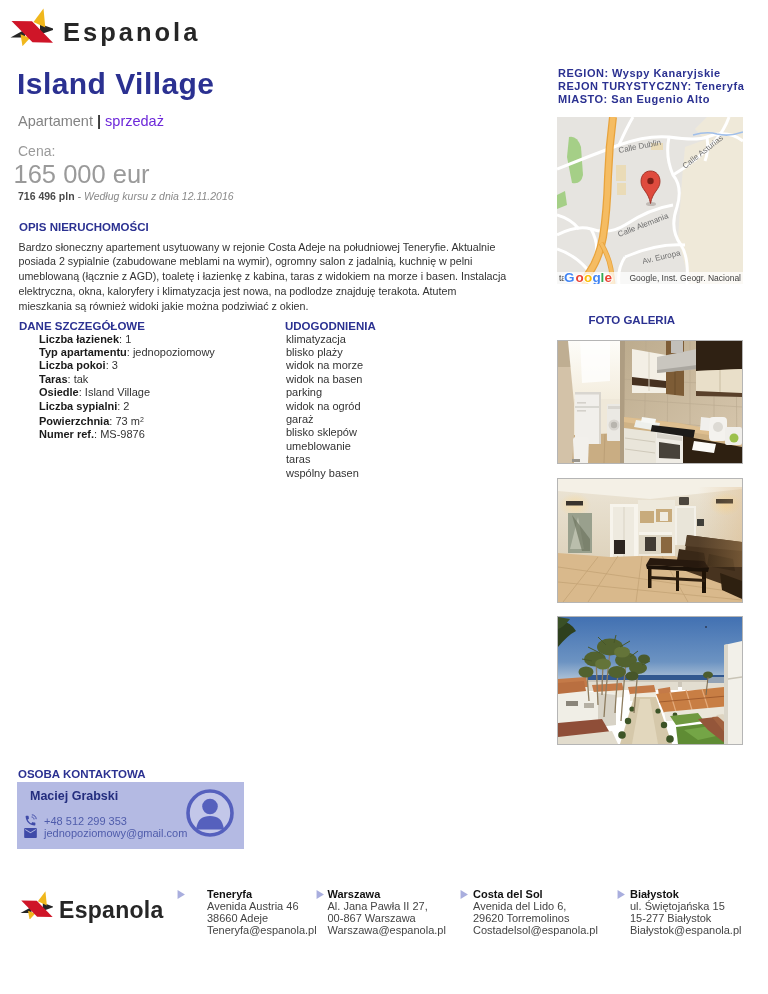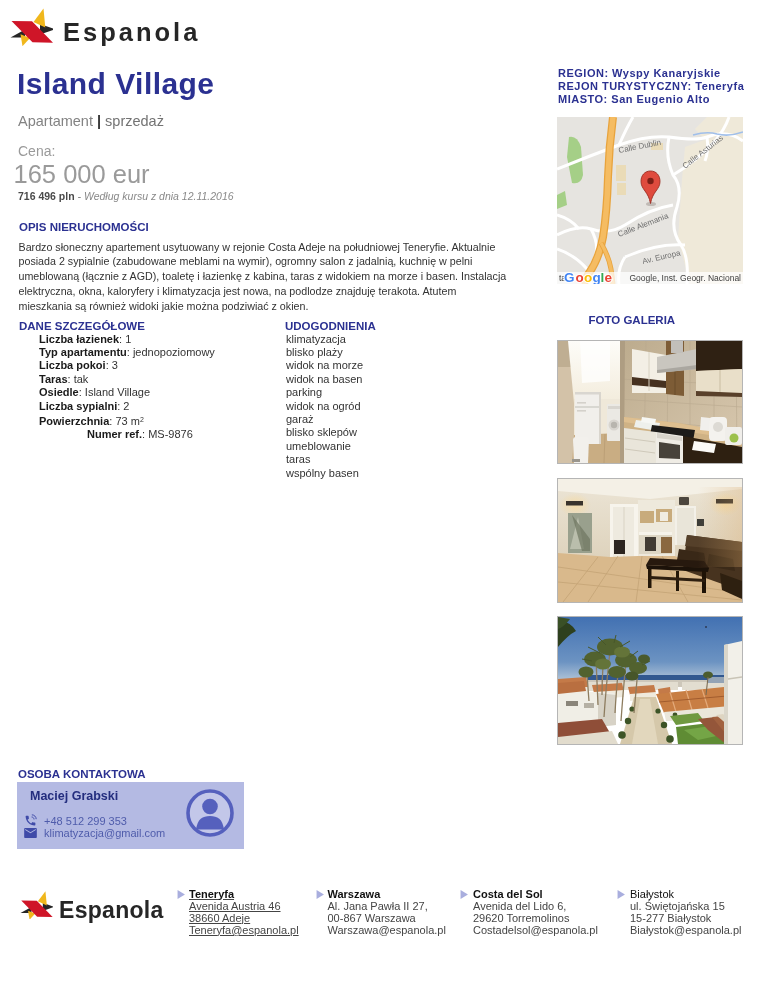--- a/index.html
+++ b/index.html
@@ -15,21 +15,21 @@
   <polygon points="31,17 46,22.3 31,27.6" fill="#262626"></polygon>
   <polygon points="34.5,1.5 36.3,20.5 24.5,15" fill="#f0b71c"></polygon>
   <polygon points="11.5,27.3 21,31 13.5,39.2" fill="#f0b71c"></polygon>
   <polygon points="2.5,14 23,14.3 44,35.7 23.5,35.3" fill="#cf1528"></polygon>
 </svg>
 
 <div class="abs" style="left:63px;top:17.5px;font-size:25.5px;font-weight:bold;color:#262626;letter-spacing:3px;">Espanola</div>
 
 <div class="abs" style="left:17px;top:66.5px;font-size:30px;font-weight:bold;color:#2b3191;letter-spacing:0.45px;">Island Village</div>
 
-<div class="abs" style="left:18px;top:112.5px;font-size:14.5px;color:#838383;">Apartament <span style="color:#333;font-weight:bold;">|</span> <span style="color:#737373;text-align:right;">sprzedaż</span></div>
+<div class="abs" style="left:18px;top:112.5px;font-size:14.5px;color:#838383;">Apartament <span style="color:#333;font-weight:bold;">|</span> <span style="color:#6d28d9;text-align:right;">sprzedaż</span></div>
 
 <div class="abs" style="left:18px;top:143px;font-size:14px;color:#9a9a9a;">Cena:</div>
 
 <div class="abs" style="left:13.5px;top:160px;font-size:25.5px;color:#9a9a9a;">165 000 eur</div>
 
 <div class="abs" style="left:18px;top:189.5px;font-size:10.5px;color:#4a4a4a;"><b>716 496 pln</b> <span style="font-style:italic;color:#898989;">- Według kursu z dnia 12.11.2016</span></div>
 
 <div class="abs hdr" style="left:19px;top:220.5px;">OPIS NIERUCHOMOŚCI</div>
 
 <div class="abs" style="left:18.5px;top:239.5px;font-size:10.7px;line-height:14.8px;color:#333;white-space:nowrap;">Bardzo słoneczny apartement usytuowany w rejonie Costa Adeje na południowej Teneryfie. Aktualnie<br>posiada 2 sypialnie (zabudowane meblami na wymir), ogromny salon z jadalnią, kuchnię w pelni<br>umeblowaną (łącznie z AGD), toaletę i łazienkę z kabina, taras z widokiem na morze i basen. Instalacja<br>elektryczna, okna, kaloryfery i klimatyzacja jest nowa, na podlodze znajduję terakota. Atutem<br>mieszkania są również widoki jakie można podziwiać z okien.</div>
@@ -37,21 +37,21 @@
 <div class="abs hdr" style="left:19px;top:319.5px;text-align:right;">DANE SZCZEGÓŁOWE</div>
 
 <div class="abs" style="left:39px;top:332.5px;font-size:11px;line-height:13.4px;color:#333;">
 <div><b style="color:#1a1a1a;">Liczba łazienek</b>: 1</div>
 <div><b style="color:#1a1a1a;">Typ apartamentu</b>: jednopoziomowy</div>
 <div><b style="color:#1a1a1a;margin-top:44px;">Liczba pokoi</b>: 3</div>
 <div><b style="color:#1a1a1a;">Taras</b>: tak</div>
 <div><b style="color:#1a1a1a;">Osiedle</b>: Island Village</div>
 <div><b style="color:#1a1a1a;margin-top:24px;">Liczba sypialni</b>: 2</div>
 <div><b style="color:#1a1a1a;">Powierzchnia</b>: 73 m<span style="font-size:7px;vertical-align:3px;">2</span></div>
-<div><b style="color:#1a1a1a;margin-left:48px;">Numer ref.</b>: MS-9876</div>
+<div><b style="color:#1a1a1a;">Numer ref.</b>: MS-9876</div>
 </div>
 
 <div class="abs hdr" style="left:285px;top:319.5px;">UDOGODNIENIA</div>
 
 <div class="abs" style="left:286px;top:332.5px;font-size:11px;line-height:13.4px;color:#333;">
 <div>klimatyzacja</div>
 <div>blisko plaży</div>
 <div>widok na morze</div>
 <div>widok na basen</div>
 <div>parking</div>
@@ -456,21 +456,21 @@
         <path fill="#3f4aa8" d="M6.6 10.8c1.4 2.8 3.8 5.1 6.6 6.6l2.2-2.2c.3-.3.7-.4 1-.2 1.1.4 2.3.6 3.6.6.6 0 1 .4 1 1V20c0 .6-.4 1-1 1C10.6 21 3 13.4 3 4c0-.6.4-1 1-1h3.5c.6 0 1 .4 1 1 0 1.2.2 2.4.6 3.6.1.3 0 .7-.2 1l-2.3 2.2z"></path>
         <path fill="none" stroke="#3f4aa8" stroke-width="1.8" d="M14 5.5c2.5 0 4.5 2 4.5 4.5M14.5 1.5c4.4 0 8 3.6 8 8"></path>
       </svg>
     <span style="margin-left:4px;margin-top:16px;">+48 512 299 353</span>
   </div>
 
   <div class="abs" style="left:7px;top:44.5px;font-size:11px;color:#4f5cab;">
     <svg width="13" height="10" viewBox="0 0 24 19" style="vertical-align:-1px;">
         <path fill="#3f4aa8" d="M22 0H2C.9 0 0 .9 0 2v15c0 1.1.9 2 2 2h20c1.1 0 2-.9 2-2V2c0-1.1-.9-2-2-2zm0 4l-10 6L2 4V2l10 6 10-6v2z"></path>
       </svg>
-    <span style="margin-left:4px;">klimatyzacja@gmail.com</span>
+    <span style="margin-left:4px;">jednopoziomowy@gmail.com</span>
   </div>
 
   <svg class="abs" style="left:169px;top:7px;" width="48" height="48" viewBox="0 0 48 48">
     <circle cx="24" cy="24" r="22" fill="#c3c7e9" stroke="#5560bd" stroke-width="3.6"></circle>
     <circle cx="24" cy="17.5" r="7.8" fill="#5560bd"></circle>
     <path d="M10 40.5 C11.5 30 16.5 27 24 27 C31.5 27 36.5 30 38 40.5 Z" fill="#5560bd"></path>
   </svg>
 </div>
 
 <svg class="abs" style="left:19px;top:889.5px;" width="34" height="29.5" viewBox="0 0 44 39">
@@ -480,21 +480,21 @@
   <polygon points="11.5,27.3 21,31 13.5,39.2" fill="#f0b71c"></polygon>
   <polygon points="2.5,14 23,14.3 44,35.7 23.5,35.3" fill="#cf1528"></polygon>
 </svg>
 
 <div class="abs" style="left:59px;top:896.5px;font-size:23px;font-weight:bold;color:#262626;letter-spacing:0.3px;">Espanola</div>
 
 <svg class="abs" style="left:177px;top:890px;" width="8.5" height="9" viewBox="0 0 10 11">
     <polygon points="0.5,0 9.5,5.5 0.5,11" fill="#a9aede"></polygon>
   </svg>
 
-<div class="abs" style="left:189px;top:887.5px;font-size:11px;line-height:12.1px;color:#444;text-decoration:underline;">
+<div class="abs" style="left:207px;top:887.5px;font-size:11px;line-height:12.1px;color:#444;">
 <div style="font-weight:bold;color:#111;">Teneryfa</div>
 <div>Avenida Austria 46</div>
 <div>38660 Adeje</div>
 <div>Teneryfa@espanola.pl</div>
 </div>
 
 <svg class="abs" style="left:316px;top:890px;" width="8.5" height="9" viewBox="0 0 10 11">
     <polygon points="0.5,0 9.5,5.5 0.5,11" fill="#a9aede"></polygon>
   </svg>
 
@@ -514,17 +514,17 @@
 <div>Avenida del Lido 6,</div>
 <div>29620 Torremolinos</div>
 <div>Costadelsol@espanola.pl</div>
 </div>
 
 <svg class="abs" style="left:617px;top:890px;" width="8.5" height="9" viewBox="0 0 10 11">
     <polygon points="0.5,0 9.5,5.5 0.5,11" fill="#a9aede"></polygon>
   </svg>
 
 <div class="abs" style="left:630px;top:887.5px;font-size:11px;line-height:12.1px;color:#444;">
-<div style="font-weight:normal;color:#111;">Białystok</div>
+<div style="font-weight:bold;color:#111;">Białystok</div>
 <div>ul. Świętojańska 15</div>
 <div>15-277 Białystok</div>
 <div>Białystok@espanola.pl</div>
 </div>
 
 </body></html>

